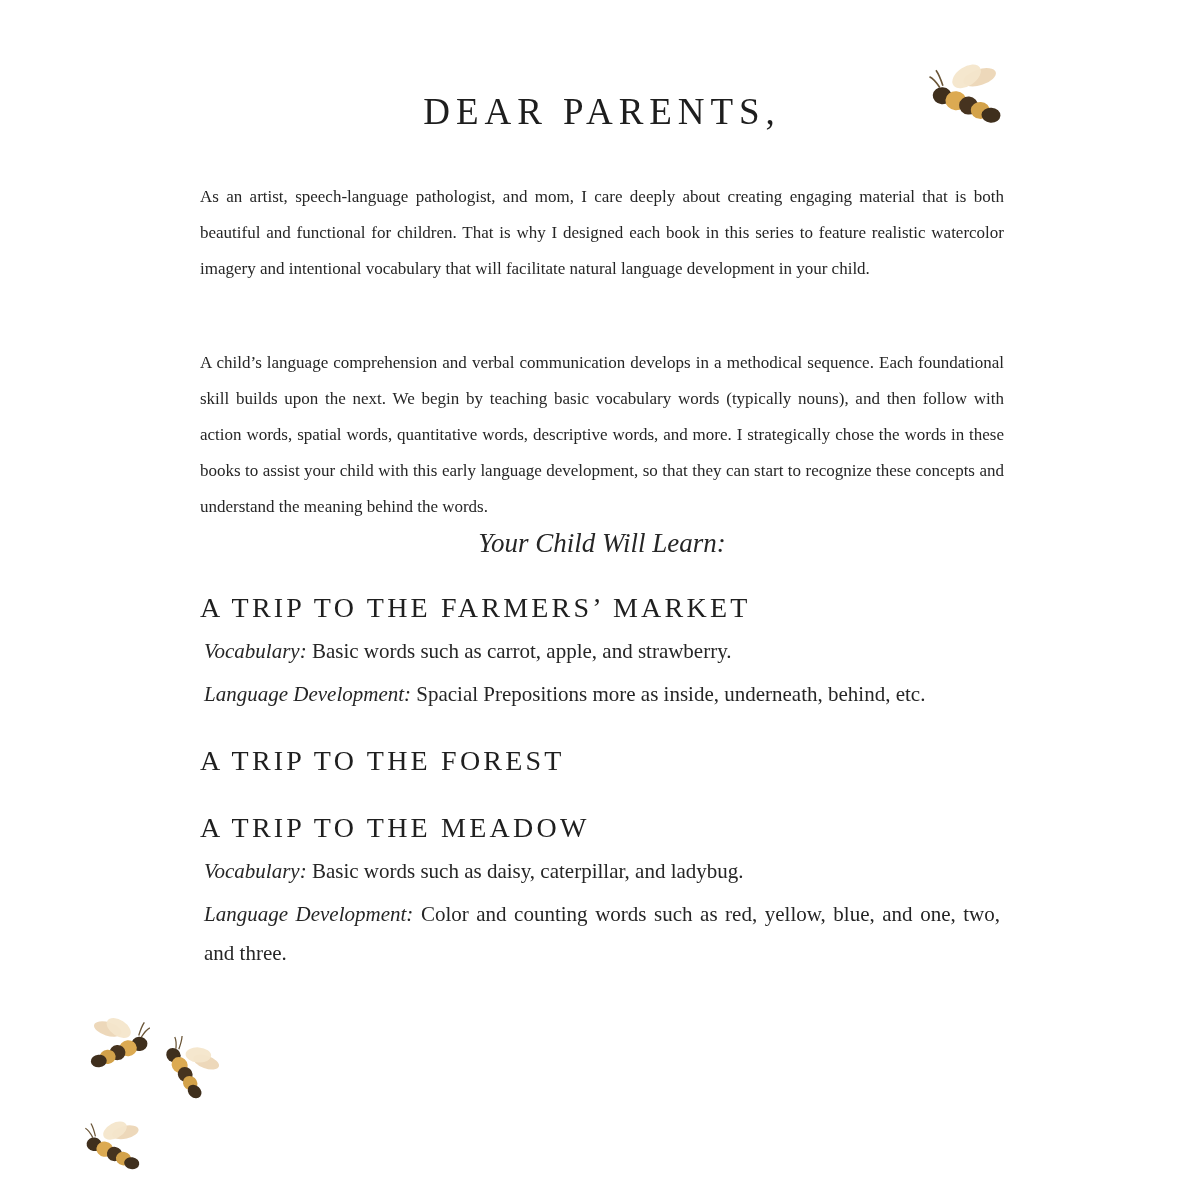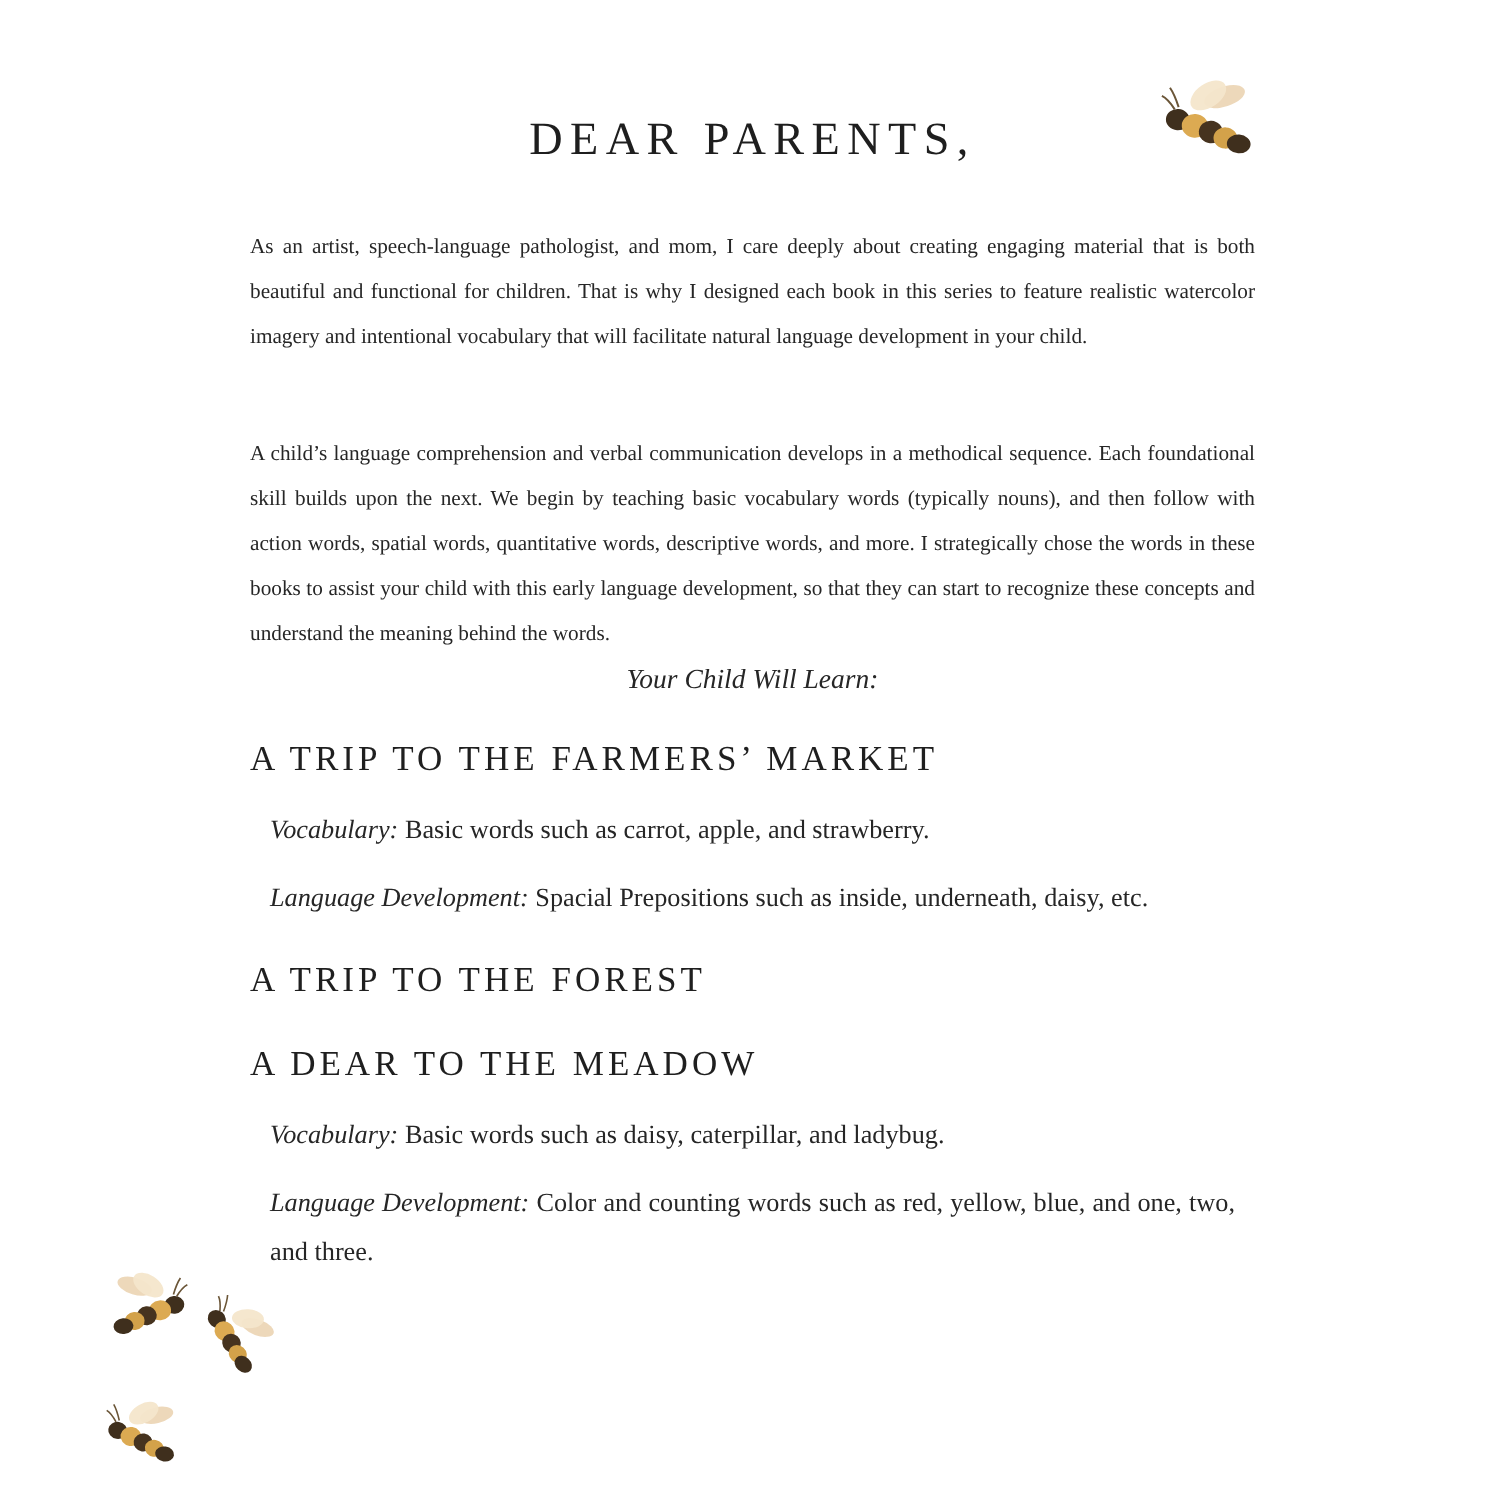--- a/index.html
+++ b/index.html
@@ -36,37 +36,37 @@
     font-size: 17px;
     line-height: 36px;
     text-align: justify;
     color: #262626;
   }
   .para.second {
     margin-top: 58px;
   }
   .learn-heading {
     margin: 0;
-    font-size: 22px;
+    font-size: 27px;
     line-height: 36px;
     font-style: italic;
     text-align: center;
     color: #262626;
   }
   .section { margin: 0; }
   .section-title {
     margin: 27px 0 0 0;
     font-size: 28px;
     font-weight: 400;
     letter-spacing: 0.115em;
     line-height: 40px;
     color: #1f1f1f;
   }
   .section-line {
-    margin: 16px;
+    margin: 4px;
     font-size: 21px;
     line-height: 39px;
     text-align: justify;
     color: #262626;
   }
   .section-line .label {
     font-style: italic;
   }
   .bee {
     position: absolute;
@@ -105,29 +105,29 @@
 
     <p class="para">As an artist, speech-language pathologist, and mom, I care deeply about creating engaging material that is both beautiful and functional for children. That is why I designed each book in this series to feature realistic watercolor imagery and intentional vocabulary that will facilitate natural language development in your child.</p>
 
     <p class="para second">A child’s language comprehension and verbal communication develops in a methodical sequence. Each foundational skill builds upon the next. We begin by teaching basic vocabulary words (typically nouns), and then follow with action words, spatial words, quantitative words, descriptive words, and more. I strategically chose the words in these books to assist your child with this early language development, so that they can start to recognize these concepts and understand the meaning behind the words.</p>
 
     <p class="learn-heading">Your Child Will Learn:</p>
 
     <div class="section">
       <h2 class="section-title">A TRIP TO THE FARMERS’ MARKET</h2>
       <p class="section-line"><span class="label">Vocabulary:</span> <span>Basic words such as carrot, apple, and strawberry.</span></p>
-      <p class="section-line"><span class="label">Language Development:</span> <span>Spacial Prepositions such as inside, underneath, daisy, etc.</span></p>
+      <p class="section-line"><span class="label">Language Development:</span> <span>Spacial Prepositions more as inside, underneath, behind, etc.</span></p>
     </div>
 
     <div class="section">
       <h2 class="section-title">A TRIP TO THE FOREST</h2>
     </div>
 
     <div class="section">
-      <h2 class="section-title">A DEAR TO THE MEADOW</h2>
+      <h2 class="section-title">A TRIP TO THE MEADOW</h2>
       <p class="section-line"><span class="label">Vocabulary:</span> <span>Basic words such as daisy, caterpillar, and ladybug.</span></p>
       <p class="section-line"><span class="label">Language Development:</span> <span>Color and counting words such as red, yellow, blue, and one, two, and three.</span></p>
     </div>
 
   </div>
 
   <svg class="bee bee-top-right" viewBox="0 0 100 80">
       <use href="#bee-glyph"></use>
     </svg>
   <svg class="bee bee-left-upper" viewBox="0 0 100 80">

